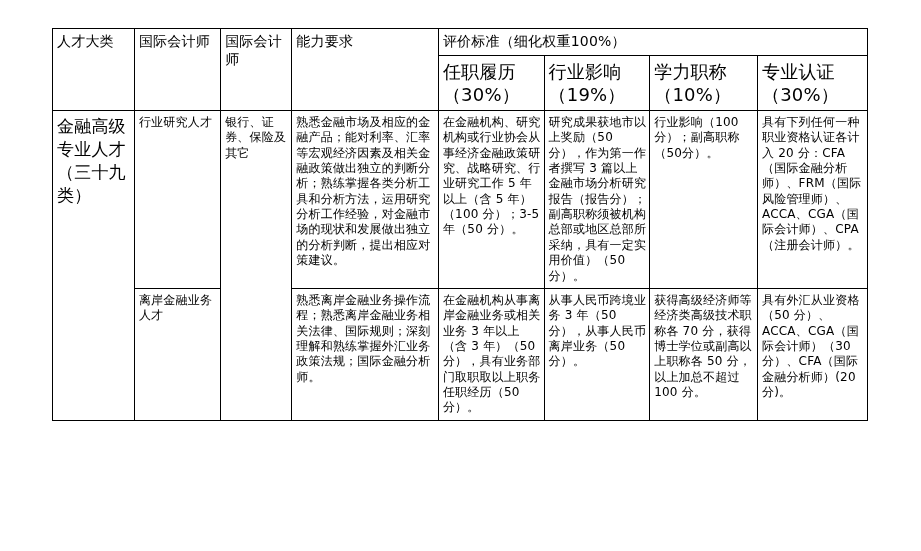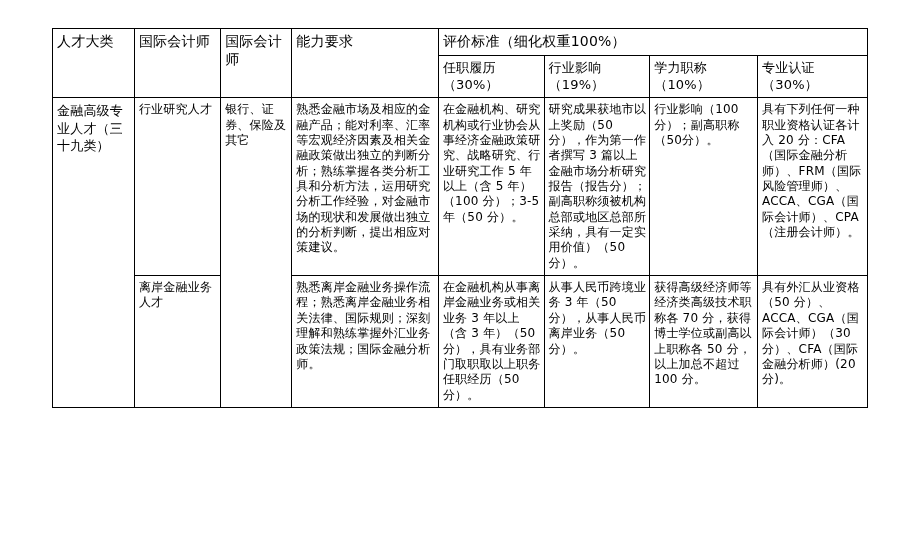--- a/index.html
+++ b/index.html
@@ -43,21 +43,21 @@
     font-size: 13.5px;
     font-weight: bold;
     padding: 6px 2px;
     line-height: 1.3;
   }
   .hdr-big {
     font-size: 14px;
     font-weight: bold;
   }
   .hdr-sub {
-    font-size: 13px;
+    font-size: 18px;
     font-weight: bold;
     text-align: center;
     vertical-align: middle;
     padding: 6px 1px;
   }
   .cell {
     font-size: 12px;
   }
   .cell-mid {
     vertical-align: middle;
@@ -104,21 +104,21 @@
       </tr>
       <tr>
         <th class="hdr-sub">任职履历（30%）</th>
         <th class="hdr-sub">行业影响（19%）</th>
         <th class="hdr-sub">学力职称（10%）</th>
         <th class="hdr-sub">专业认证（30%）</th>
       </tr>
     </thead>
     <tbody>
       <tr>
-        <td class="cell cell-mid cell-center" rowspan="2" style="font-size:13px; line-height:1.35;">金融高级专业人才（三十九类）</td>
+        <td class="cell cell-mid cell-center" rowspan="2" style="font-size:17px; line-height:1.35;">金融高级专业人才（三十九类）</td>
         <td class="cell cell-mid">行业研究人才</td>
         <td class="cell cell-mid" rowspan="2">银行、证券、保险及其它</td>
         <td class="cell bold">熟悉金融市场及相应的金融产品；能对利率、汇率等宏观经济因素及相关金融政策做出独立的判断分析；熟练掌握各类分析工具和分析方法，运用研究分析工作经验，对金融市场的现状和发展做出独立的分析判断，提出相应对策建议。</td>
         <td class="cell">在金融机构、研究机构或行业协会从事经济金融政策研究、战略研究、行业研究工作 5 年以上（含 5 年）（100 分）；3-5 年（50 分）。</td>
         <td class="cell">研究成果获地市以上奖励（50分），作为第一作者撰写 3 篇以上金融市场分析研究报告（报告分）；副高职称须被机构总部或地区总部所采纳，具有一定实用价值）（50分）。</td>
         <td class="cell cell-mid">行业影响（100分）；副高职称（50分）。</td>
         <td class="cell">具有下列任何一种职业资格认证各计入 20 分：CFA（国际金融分析师）、FRM（国际风险管理师）、ACCA、CGA（国际会计师）、CPA（注册会计师）。</td>
       </tr>
       <tr>
         <td class="cell cell-mid">离岸金融业务人才</td>

